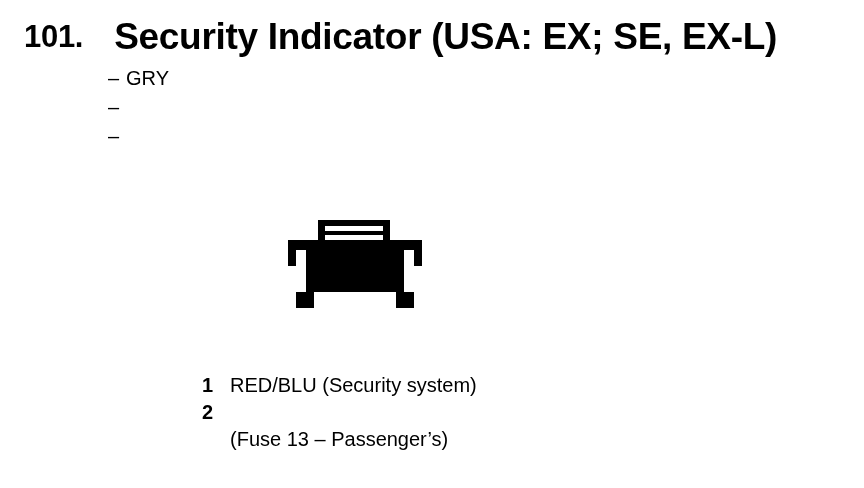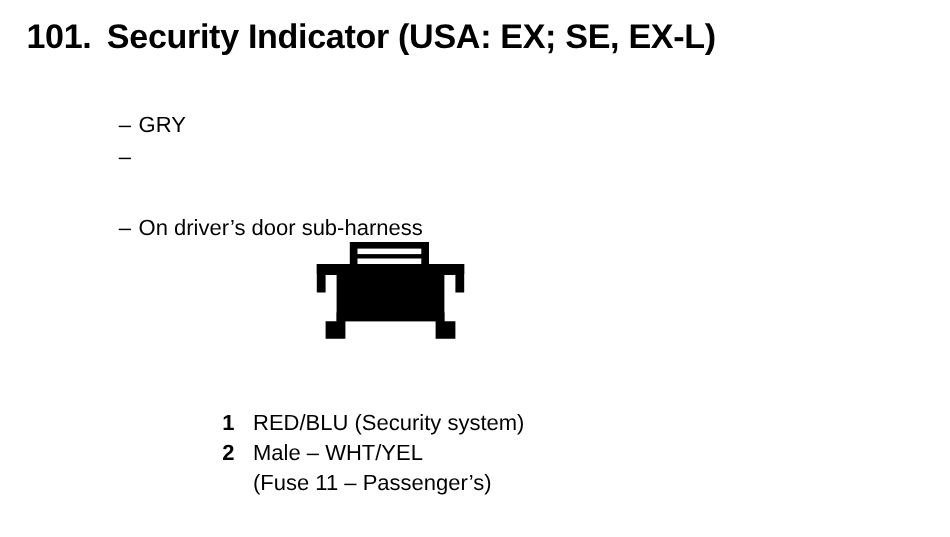--- a/index.html
+++ b/index.html
@@ -31,24 +31,24 @@
     display: flex;
     align-items: center;
     white-space: nowrap;
   }
   .title-number {
     font-size: 31px;
     font-weight: bold;
     letter-spacing: -0.3px;
   }
   .title-text {
-    font-size: 31px;
+    font-size: 37px;
     font-weight: bold;
     letter-spacing: -0.3px;
-    margin-left: 14px;
+    margin-left: 31px;
   }
 
   
   .spec-list {
     position: absolute;
     left: 108px;
     top: 64px;
     width: 600px;
   }
   .spec-item {
@@ -57,21 +57,20 @@
     font-size: 20px;
     line-height: 29px;
     white-space: nowrap;
   }
   .spec-dash {
     width: 18px;
     flex: 0 0 18px;
   }
   .spec-label {
     flex: 0 1 auto;
-    margin-top: 36px;
   }
 
   
   .connector-wrap {
     position: absolute;
     left: 284px;
     top: 214px;
     width: 142px;
     height: 100px;
   }
@@ -126,21 +125,20 @@
   <div class="spec-list">
     <div class="spec-item">
       <span class="spec-dash">–</span>
       <span class="spec-label">GRY</span>
     </div>
     <div class="spec-item">
       <span class="spec-dash">–</span>
     </div>
     <div class="spec-item">
       <span class="spec-dash">–</span>
-      <span class="spec-label">On driver’s door sub-harness</span>
     </div>
   </div>
 
   <div class="connector-wrap">
     <svg class="connector-svg" viewBox="0 0 142 100" xmlns="http://www.w3.org/2000/svg">
 
       <g>
         <rect x="34" y="6" width="72" height="26" fill="#000000"></rect>
         <rect x="41" y="12" width="58" height="5" fill="#ffffff"></rect>
         <rect x="41" y="21" width="58" height="5" fill="#ffffff"></rect>
@@ -181,21 +179,20 @@
     </svg>
   </div>
 
   <div class="legend">
     <div class="legend-row">
       <span class="legend-num">1</span>
       <span class="legend-text">RED/BLU (Security system)</span>
     </div>
     <div class="legend-row">
       <span class="legend-num">2</span>
-      <span class="legend-text">Male – WHT/YEL</span>
     </div>
     <div class="legend-row legend-cont">
       <span class="legend-num"></span>
-      <span class="legend-text">(Fuse 11 – Passenger’s)</span>
+      <span class="legend-text">(Fuse 13 – Passenger’s)</span>
     </div>
   </div>
 
 </div>
 
 </body></html>

